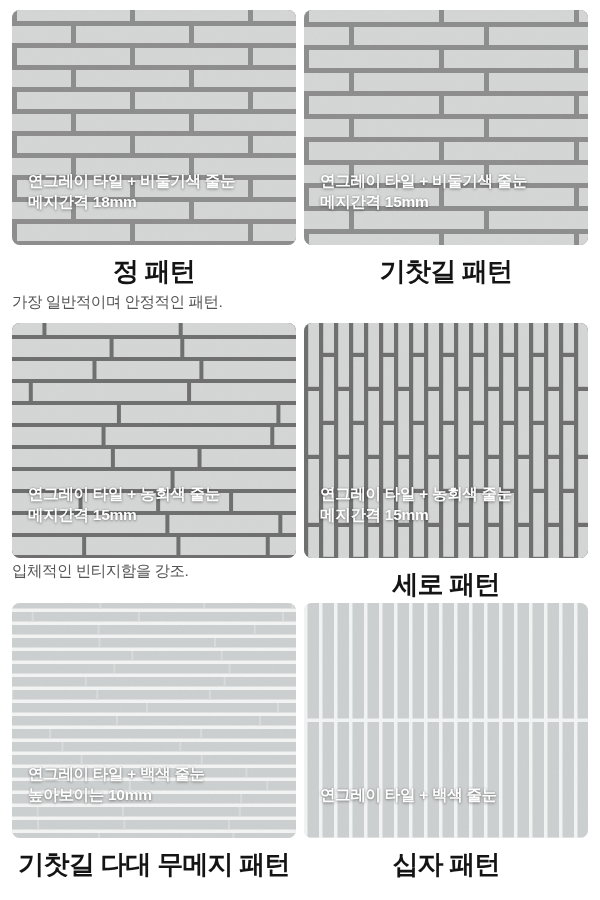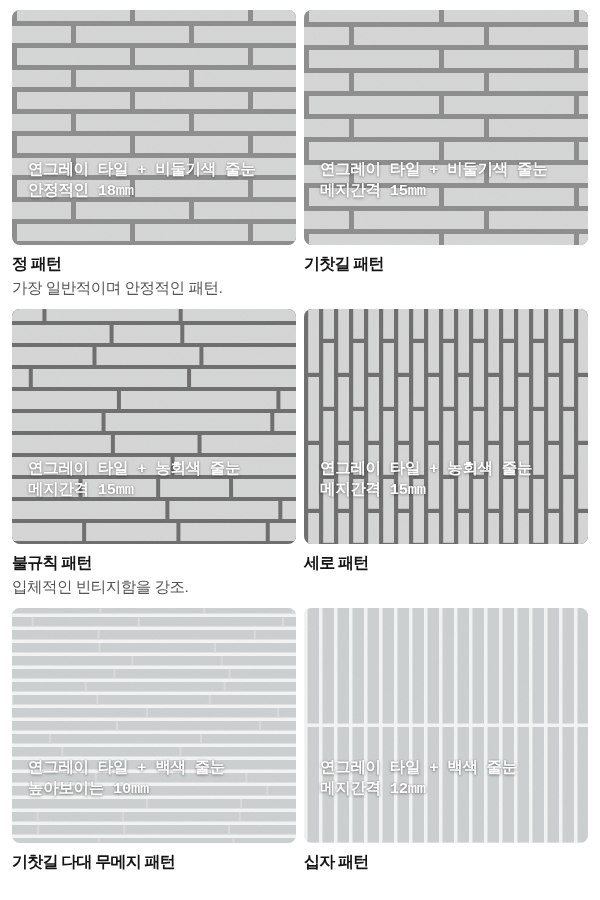--- a/index.html
+++ b/index.html
@@ -10,28 +10,27 @@
     display:grid;grid-template-columns:284px 284px;column-gap:8px;
     padding:10px 12px 0 12px;
   }
   .card{display:block;}
   .swatch{
     position:relative;height:235px;border-radius:8px;overflow:hidden;
     background:#d5d6d6;
   }
   .swatch svg{display:block;width:100%;height:100%;}
   .cap{
-    position:absolute;left:16px;bottom:44px;color:#ffffff;
+    position:absolute;left:16px;bottom:33px;color:#ffffff;
     font-size:15.5px;font-weight:700;line-height:1.32;letter-spacing:-0.3px;
     text-shadow:0 1px 3px rgba(0,0,0,0.35), 0 0 2px rgba(0,0,0,0.25);
-    font-family:Liberation Mono, monospace;
   }
   .title{
-    margin:9px 0 1px 0;font-size:16px;font-weight:bold;color:#141414;
-    text-align:left;letter-spacing:-0.8px;
+    margin:9px 0 1px 0;font-size:26px;font-weight:bold;color:#141414;
+    text-align:center;letter-spacing:-0.8px;
   }
   .desc{
     margin:3px 0 10px 0;font-size:15.5px;color:#555555;
     letter-spacing:-0.5px;
   }
 </style>
 </head>
 <body>
 
 <div class="page">
@@ -127,21 +126,21 @@
           <defs>
             <filter id="nz0">
               <feTurbulence type="fractalNoise" baseFrequency="0.9" numOctaves="2"></feTurbulence>
               <feColorMatrix type="saturate" values="0"></feColorMatrix>
             </filter>
           </defs>
           <rect width="284" height="235" filter="url(#nz0)" opacity="0.05"></rect>
         </svg>
       <div class="cap">
         <div>연그레이 타일 + 비둘기색 줄눈</div>
-        <div>안정적인 18mm</div>
+        <div>메지간격 18mm</div>
       </div>
     </div>
     <h2 class="title">정 패턴</h2>
     <p class="desc">가장 일반적이며 안정적인 패턴.</p>
   </section>
 
   <section class="card">
     <div class="swatch">
       <svg class="pat" viewBox="0 0 284 235" preserveAspectRatio="none">
           <rect x="0" y="0" width="284" height="235" fill="#8d8d8d"></rect>
@@ -293,21 +292,20 @@
               <feColorMatrix type="saturate" values="0"></feColorMatrix>
             </filter>
           </defs>
           <rect width="284" height="235" filter="url(#nz2)" opacity="0.05"></rect>
         </svg>
       <div class="cap">
         <div>연그레이 타일 + 농회색 줄눈</div>
         <div>메지간격 15mm</div>
       </div>
     </div>
-    <h2 class="title">불규칙 패턴</h2>
     <p class="desc">입체적인 빈티지함을 강조.</p>
   </section>
 
   <section class="card">
     <div class="swatch">
       <svg class="pat" viewBox="0 0 284 235" preserveAspectRatio="none">
           <rect x="0" y="0" width="284" height="235" fill="#6e6e6e"></rect>
           <rect x="4.2" y="-68" width="10.8" height="63.8" fill="#d5d6d6"></rect>
           <rect x="4.2" y="0" width="10.8" height="63.8" fill="#d5d6d6"></rect>
           <rect x="4.2" y="68" width="10.8" height="63.8" fill="#d5d6d6"></rect>
@@ -637,20 +635,19 @@
           <defs>
             <filter id="nz5">
               <feTurbulence type="fractalNoise" baseFrequency="0.9" numOctaves="2"></feTurbulence>
               <feColorMatrix type="saturate" values="0"></feColorMatrix>
             </filter>
           </defs>
           <rect width="284" height="235" filter="url(#nz5)" opacity="0.05"></rect>
         </svg>
       <div class="cap">
         <div>연그레이 타일 + 백색 줄눈</div>
-        <div>메지간격 12mm</div>
       </div>
     </div>
     <h2 class="title">십자 패턴</h2>
 
   </section>
 
 </div>
 
 </body></html>

